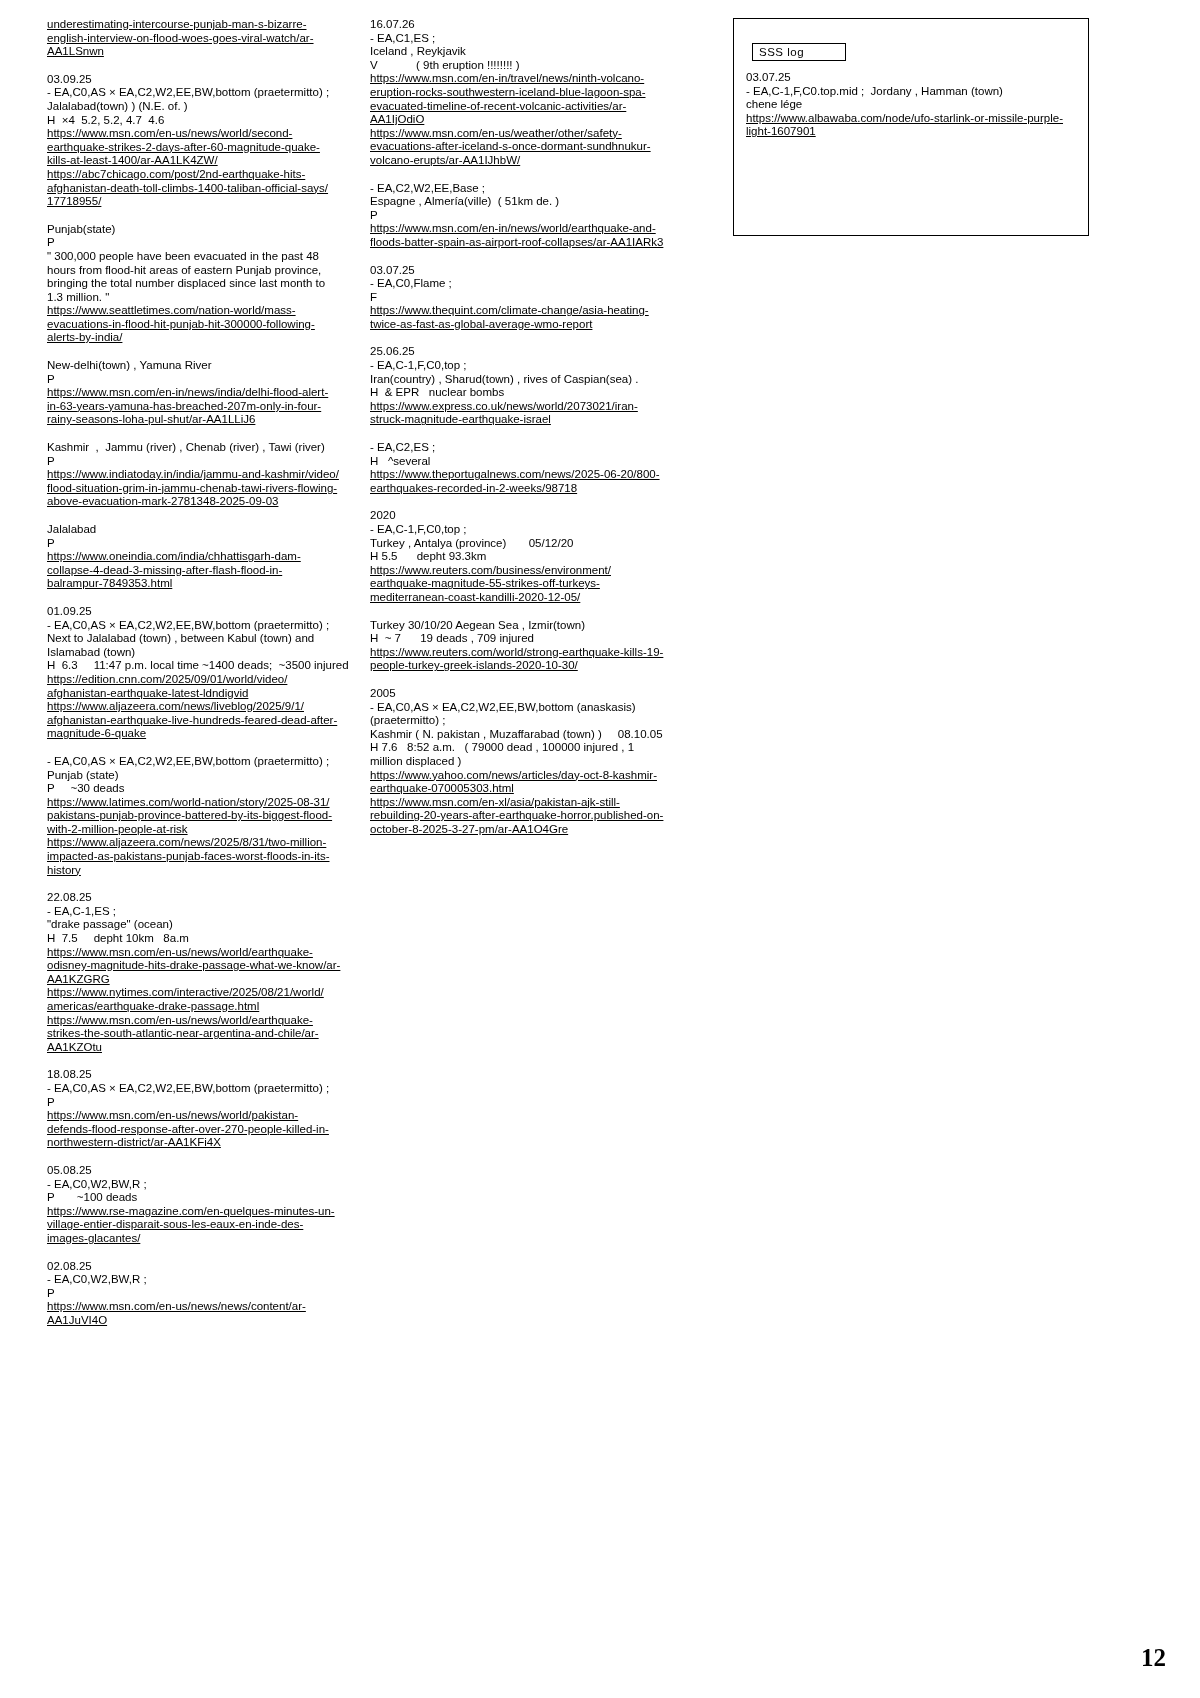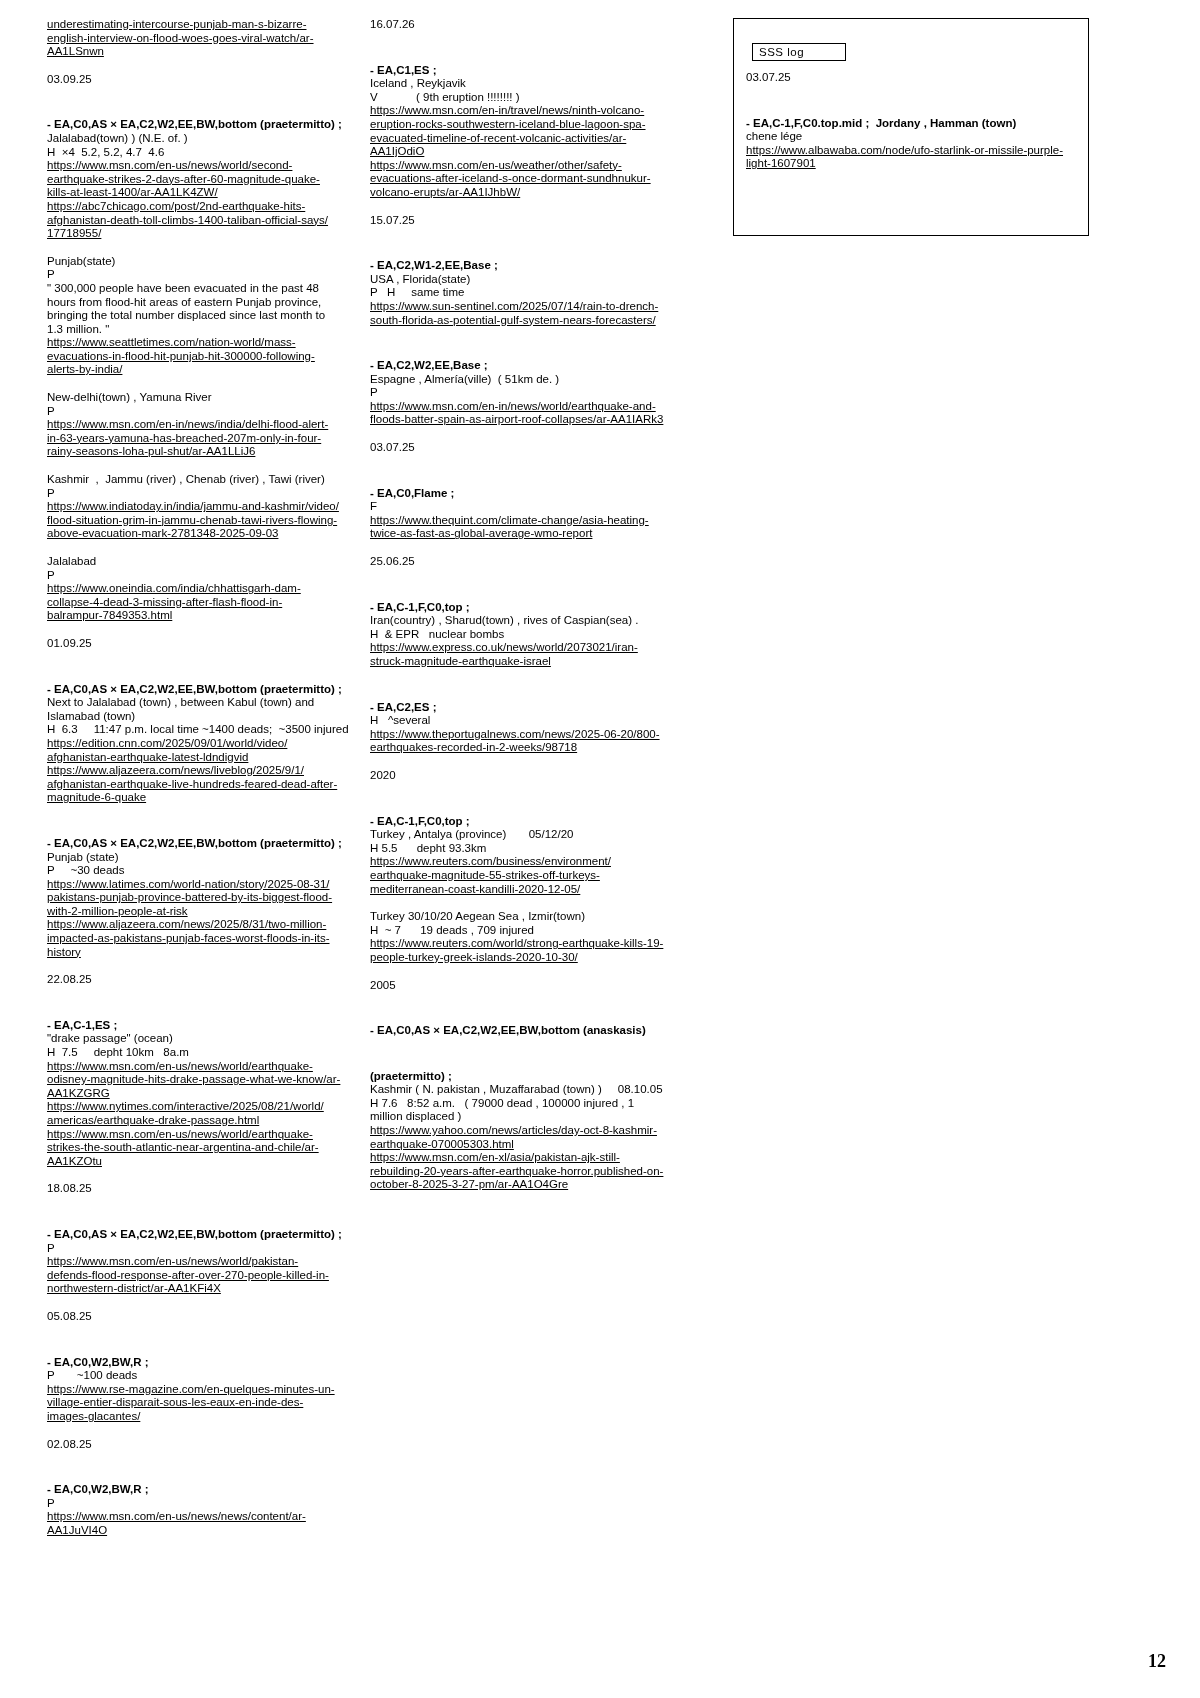--- a/index.html
+++ b/index.html
@@ -25,21 +25,21 @@
   .col {
     position: absolute;
     top: 18px;
   }
   .col-left  { left: 47px;  width: 340px; }
   .col-mid   { left: 370px; width: 340px; }
   .col-right { left: 733px; width: 360px; }
 
   .block { margin-bottom: 14px; }
   .line { line-height: 13.6px; white-space: pre-wrap; }
-  .b { font-weight: bold; margin-top: 32px; }
+  .b { font-weight: normal; }
   .lnk {
     color: #000000;
     text-decoration: underline;
     word-break: break-all;
     line-height: 13.6px;
     display: block;
     cursor: pointer;
   }
 
   .boxwrap {
@@ -56,21 +56,21 @@
     font-size: 11.5px;
     background: #fff;
     min-width: 80px;
     margin: 14px 0 10px 6px;
   }
   .field .fv { letter-spacing: .5px; }
   .pagenum {
     position: absolute;
     right: 34px;
     bottom: 26px;
-    font-size: 18px;
+    font-size: 25px;
     font-weight: bold;
     font-family: "Liberation Serif", serif;
   }
 </style>
 </head>
 <body>
 
 <div class="page">
 
   <div class="col col-left" id="col-left">
@@ -192,28 +192,20 @@
         <div class="line">V            ( 9th eruption !!!!!!!! )</div>
         <a class="lnk">https://www.msn.com/en-in/travel/news/ninth-volcano-</a>
         <a class="lnk">eruption-rocks-southwestern-iceland-blue-lagoon-spa-</a>
         <a class="lnk">evacuated-timeline-of-recent-volcanic-activities/ar-</a>
         <a class="lnk">AA1IjOdiO</a>
         <a class="lnk">https://www.msn.com/en-us/weather/other/safety-</a>
         <a class="lnk">evacuations-after-iceland-s-once-dormant-sundhnukur-</a>
         <a class="lnk">volcano-erupts/ar-AA1IJhbW/</a>
       </div>
       <div class="block">
-        <div class="line">15.07.25</div>
-        <div class="line b">- EA,C2,W1-2,EE,Base ;</div>
-        <div class="line">USA , Florida(state)</div>
-        <div class="line">P   H     same time</div>
-        <a class="lnk">https://www.sun-sentinel.com/2025/07/14/rain-to-drench-</a>
-        <a class="lnk">south-florida-as-potential-gulf-system-nears-forecasters/</a>
-      </div>
-      <div class="block">
         <div class="line b">- EA,C2,W2,EE,Base ;</div>
         <div class="line">Espagne , Almería(ville)  ( 51km de. )</div>
         <div class="line">P</div>
         <a class="lnk">https://www.msn.com/en-in/news/world/earthquake-and-</a>
         <a class="lnk">floods-batter-spain-as-airport-roof-collapses/ar-AA1IARk3</a>
       </div>
       <div class="block">
         <div class="line">03.07.25</div>
         <div class="line b">- EA,C0,Flame ;</div>
         <div class="line">F</div>

